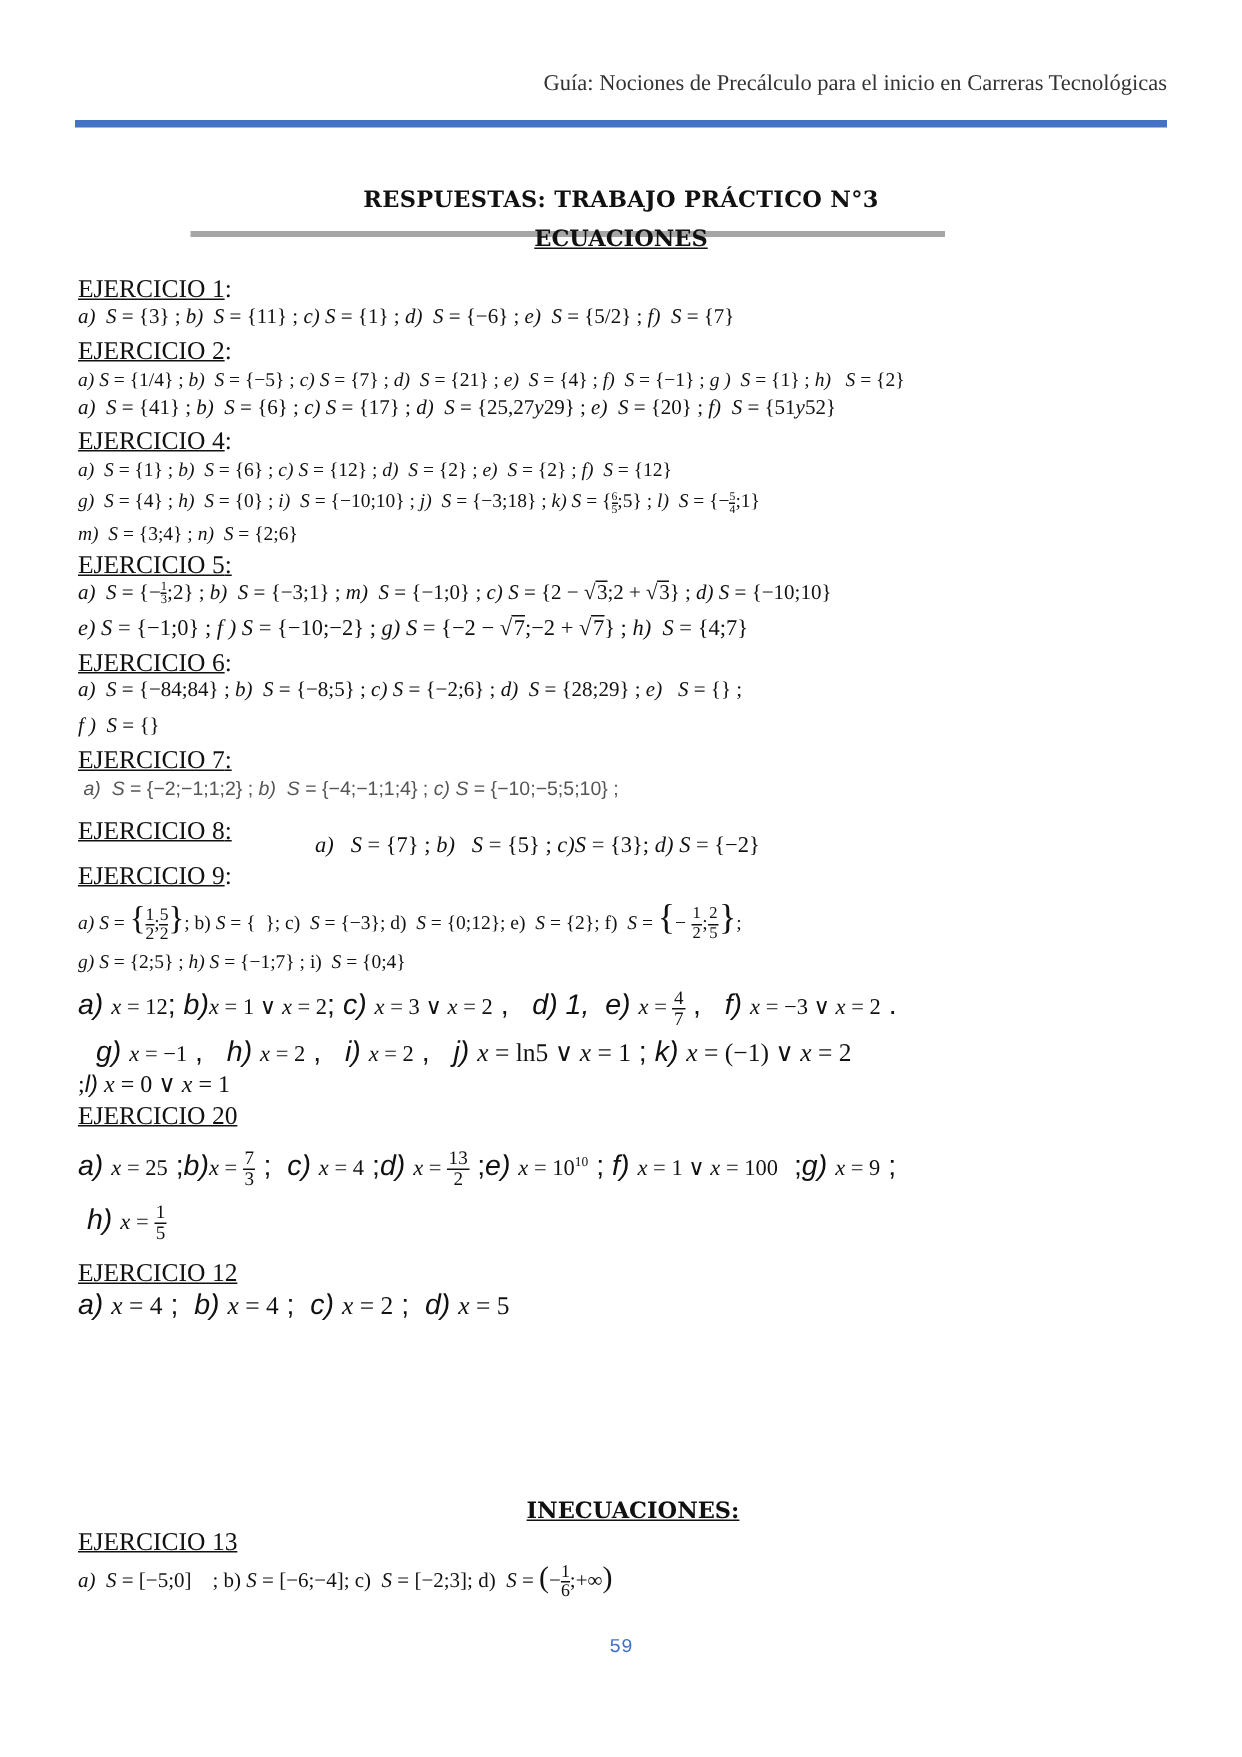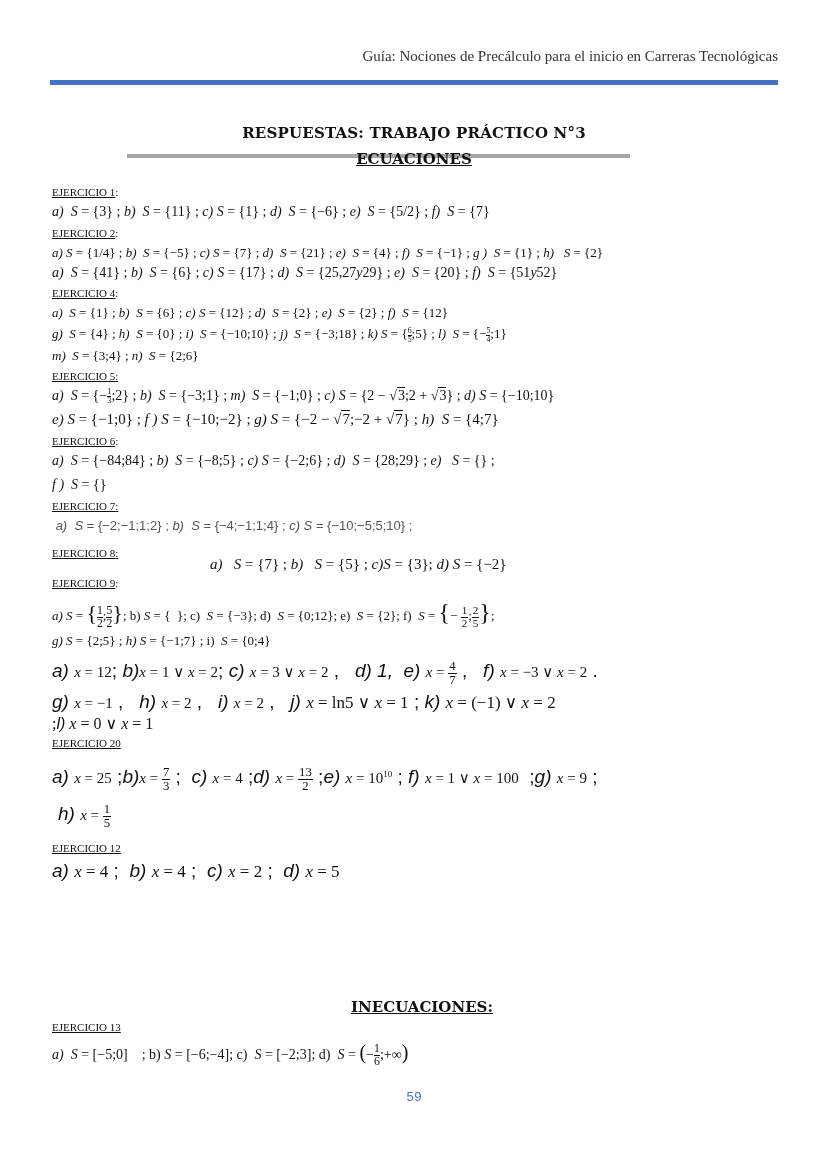--- a/index.html
+++ b/index.html
@@ -6,21 +6,21 @@
   body { width: 828px; height: 1171px; position: relative; overflow: hidden;
          font-family: "Liberation Serif", serif; color: #111; }
   .header-title { position: absolute; right: 50px; top: 48px; font-size: 15px; color: #333; }
   .header-rule { position: absolute; left: 50px; right: 50px; top: 80px; height: 5px; background: #4472c4; }
   .main-title { position: absolute; left: 0; right: 0; top: 124px; text-align: center;
                 font-family: "DejaVu Serif", serif; font-weight: bold; font-size: 15px; letter-spacing: 0.2px; }
   .title-rule { position: absolute; left: 127px; width: 503px; top: 154px; height: 4px; background: #a6a6a6; }
   .section-title { position: absolute; left: 0; right: 0; text-align: center; font-family: "DejaVu Serif", serif;
                    font-weight: bold; font-size: 15px; text-decoration: underline; }
   .content { position: absolute; left: 52px; top: 183px; width: 740px; }
-  .ex-label { font-size: 11px; line-height: 19px; height: 19px; white-space: nowrap; }
+  .ex-label { font-size: 17px; line-height: 19px; height: 19px; white-space: nowrap; }
   .ex-label u { text-decoration: underline; }
   .ans { font-size: 14px; line-height: 20px; white-space: nowrap; font-style: normal; }
   .ans i { font-style: italic; }
   .big { font-size: 19px; line-height: 26px; }
   .frac { display: inline-block; vertical-align: middle; text-align: center; font-size: 0.85em; line-height: 1; }
   .frac > span { display: block; }
   .frac > span.num { border-bottom: 1px solid #111; padding: 0 1px; }
   .sm-frac { display: inline-block; vertical-align: middle; font-size: 0.6em; line-height: 1; text-align: center; }
   .sm-frac > span { display: block; }
   .sm-frac > span.num { border-bottom: 1px solid #111; }
@@ -97,21 +97,21 @@
   <div class="ans row" style="height:38px;line-height:38px;font-size:13px;">
     <i>a)</i> <i>S</i> = <span style="font-size:22px;">{</span><span class="sm-frac" style="font-size:0.9em"><span class="num">1</span><span>2</span></span>;<span class="sm-frac" style="font-size:0.9em"><span class="num">5</span><span>2</span></span><span style="font-size:22px;">}</span>; b) <i>S</i> = { &nbsp;}; c)&nbsp; <i>S</i> = {−3}; d)&nbsp; <i>S</i> = {0;12}; e)&nbsp; <i>S</i> = {2}; f)&nbsp; <i>S</i> = <span style="font-size:24px;">{</span>− <span class="frac"><span class="num">1</span><span>2</span></span>;<span class="frac"><span class="num">2</span><span>5</span></span><span style="font-size:24px;">}</span>;
   </div>
   <div class="ans row" style="font-size:13px;height:22px;">
     <i>g)</i> <i>S</i> = {2;5} ; <i>h)</i> <i>S</i> = {−1;7} ; i)&nbsp; <i>S</i> = {0;4}
   </div>
 
   <div class="ans row big" style="height:36px;line-height:36px;font-family:'Liberation Sans',sans-serif;">
     <i>a)</i> <span style="font-family:'Liberation Serif',serif;font-size:15px;"><i>x</i> = 12</span>; <i>b)</i><span style="font-family:'Liberation Serif',serif;font-size:15px;"><i>x</i> = 1 ∨ <i>x</i> = 2</span>; <i>c)</i> <span style="font-family:'Liberation Serif',serif;font-size:15px;"><i>x</i> = 3 ∨ <i>x</i> = 2</span> ,&nbsp;&nbsp; <i>d) 1,</i>&nbsp; <i>e)</i> <span style="font-family:'Liberation Serif',serif;font-size:15px;"><i>x</i> = <span class="frac"><span class="num">4</span><span>7</span></span></span> ,&nbsp;&nbsp; <i>f)</i> <span style="font-family:'Liberation Serif',serif;font-size:15px;"><i>x</i> = −3 ∨ <i>x</i> = 2</span> .
   </div>
-  <div class="ans row big" style="height:25px;font-family:'Liberation Sans',sans-serif;">
+  <div class="ans row big" style="height:25px;font-family:'Liberation Sans',sans-serif;margin-left:12px;">
     <i>g)</i> <span style="font-family:'Liberation Serif',serif;font-size:15px;"><i>x</i> = −1</span> ,&nbsp;&nbsp; <i>h)</i> <span style="font-family:'Liberation Serif',serif;font-size:15px;"><i>x</i> = 2</span> ,&nbsp;&nbsp; <i>i)</i> <span style="font-family:'Liberation Serif',serif;font-size:15px;"><i>x</i> = 2</span> ,&nbsp;&nbsp; <i>j)</i> <span style="font-family:'Liberation Serif',serif;font-size:17px;"><i>x</i> = ln5 ∨ <i>x</i> = 1</span> ; <i>k)</i> <span style="font-family:'Liberation Serif',serif;font-size:17px;"><i>x</i> = (−1) ∨ <i>x</i> = 2</span>
   </div>
   <div class="ans row" style="height:20px;font-size:16px;">
     ;<i style="font-family:'Liberation Sans',sans-serif;">l)</i> <i>x</i> = 0 ∨ <i>x</i> = 1
   </div>
 
   <div class="ex-label"><u>EJERCICIO 20</u></div>
   <div class="ans row big" style="height:42px;line-height:42px;font-family:'Liberation Sans',sans-serif;">
     <i>a)</i> <span style="font-family:'Liberation Serif',serif;font-size:15px;"><i>x</i> = 25</span> ;<i>b)</i><span style="font-family:'Liberation Serif',serif;font-size:15px;"><i>x</i> = <span class="frac"><span class="num">7</span><span>3</span></span></span> ;&nbsp; <i>c)</i> <span style="font-family:'Liberation Serif',serif;font-size:15px;"><i>x</i> = 4</span> ;<i>d)</i> <span style="font-family:'Liberation Serif',serif;font-size:15px;"><i>x</i> = <span class="frac"><span class="num">13</span><span>2</span></span></span> ;<i>e)</i> <span style="font-family:'Liberation Serif',serif;font-size:15px;"><i>x</i> = 10<sup style="font-size:9px;">10</sup></span> ; <i>f)</i> <span style="font-family:'Liberation Serif',serif;font-size:15px;"><i>x</i> = 1 ∨ <i>x</i> = 100</span>&nbsp; ;<i>g)</i> <span style="font-family:'Liberation Serif',serif;font-size:15px;"><i>x</i> = 9</span> ;
   </div>

